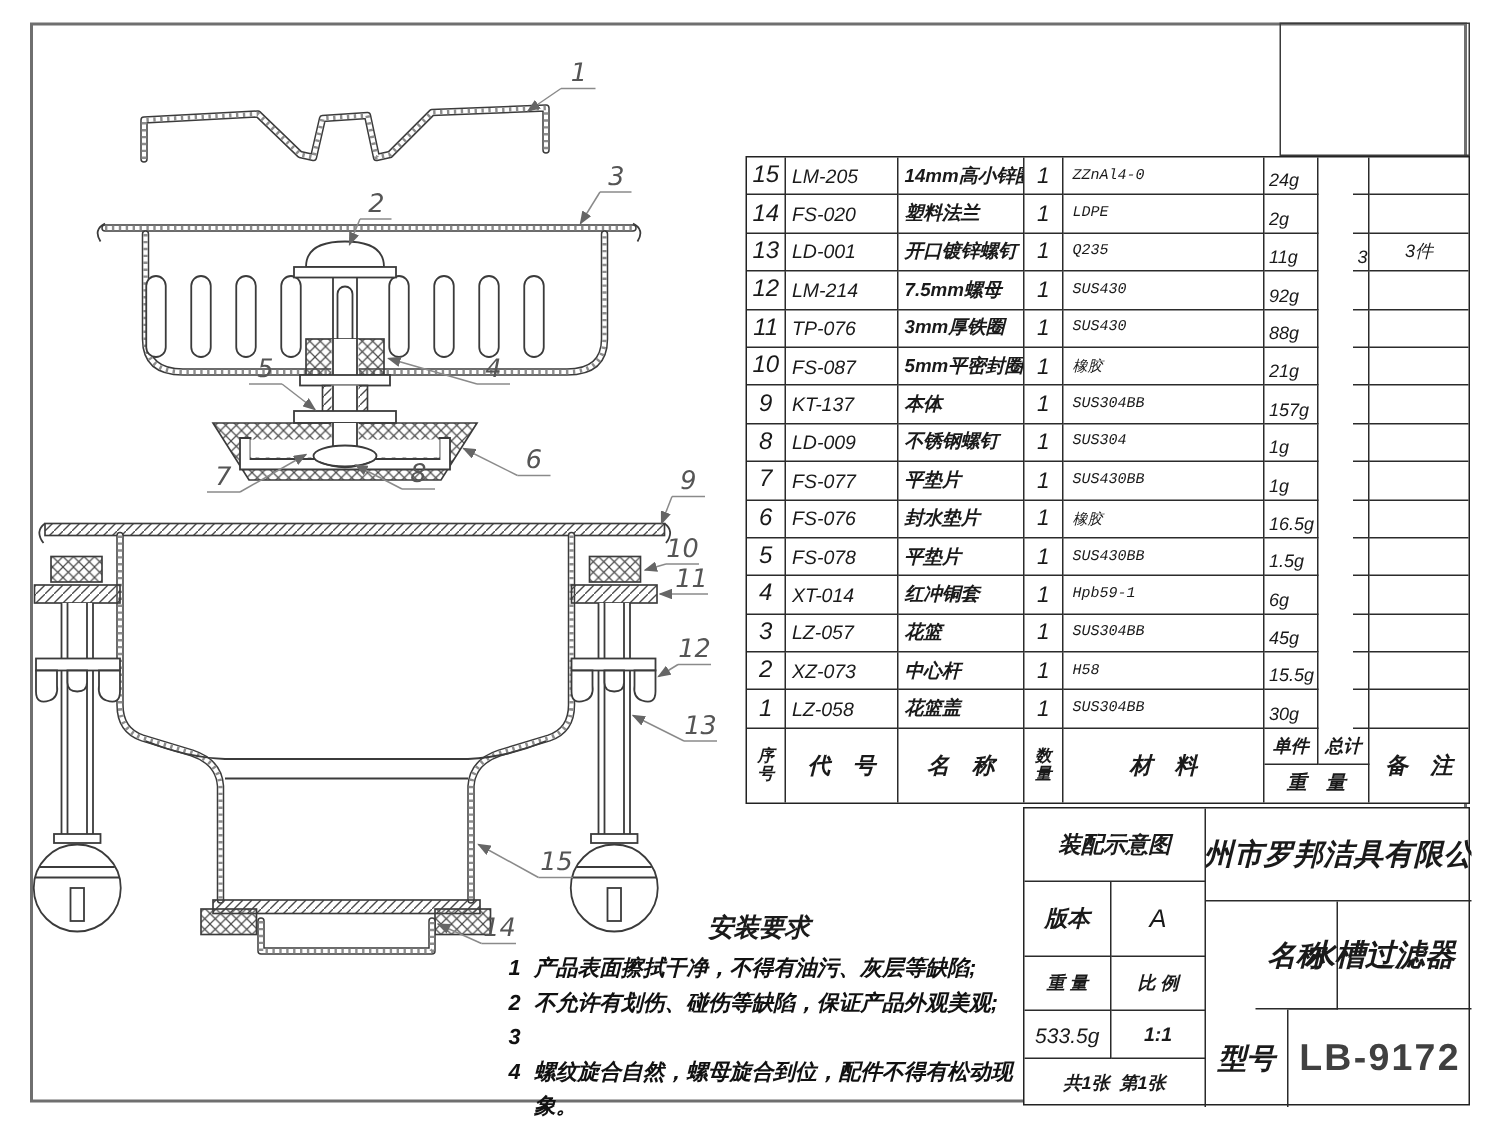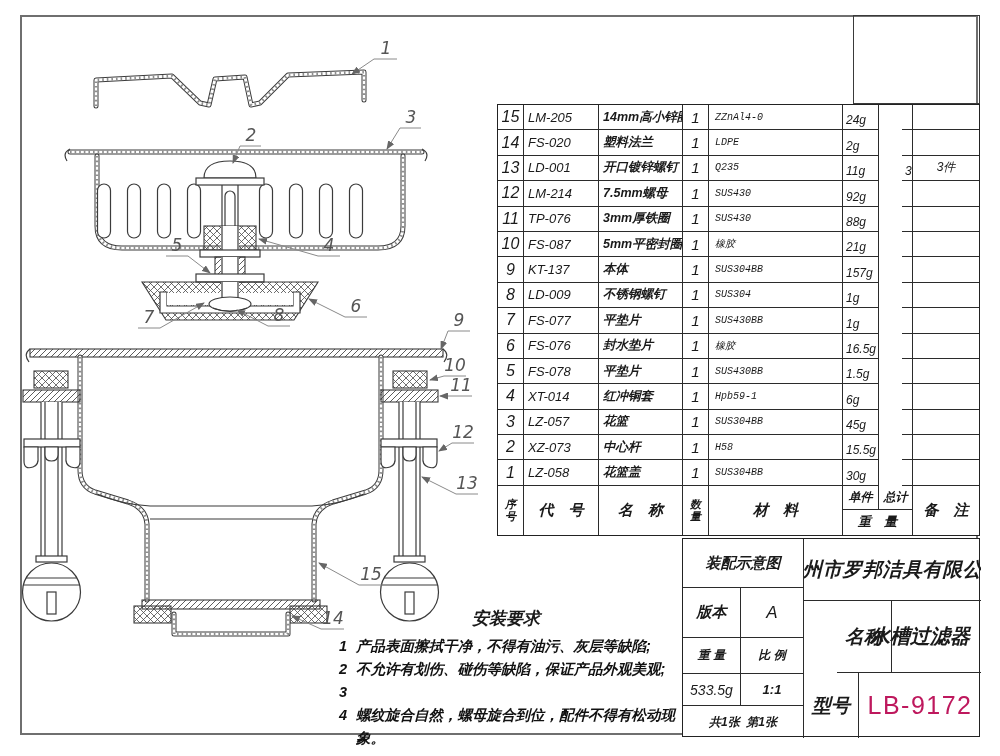--- a/index.html
+++ b/index.html
@@ -395,21 +395,21 @@
     <div class="tc" style="left:58px;top:49px;width:63px;height:50px;font-size:17px;font-style:italic;">A</div>
     <div class="tc lab" style="left:0;top:99px;width:58px;height:36px;font-size:12px;">重 量</div>
     <div class="tc lab" style="left:58px;top:99px;width:63px;height:36px;font-size:12px;">比 例</div>
     <div class="tc" style="left:0;top:135px;width:58px;height:32px;font-size:14px;font-style:italic;">533.5g</div>
     <div class="tc" style="left:58px;top:135px;width:63px;height:32px;font-size:13px;font-style:italic;font-weight:bold;">1:1</div>
     <div class="tc lab noB" style="left:0;top:167px;width:121px;height:32px;font-size:12px;white-space:pre;">共1张  第1张</div>
     <div class="tc noR" style="left:121px;top:0;width:177px;height:62px;font-size:19.5px;font-weight:700;font-style:italic;letter-spacing:0.5px;">台州市罗邦洁具有限公司</div>
     <div class="tc lab" style="left:121px;top:62px;width:55px;height:72px;font-size:19px;margin-left:33px;">名称</div>
     <div class="tc lab noB" style="left:121px;top:134px;width:55px;height:65px;font-size:19px;">型号</div>
     <div class="tc noR" style="left:176px;top:62px;width:122px;height:72px;font-size:20px;font-weight:700;font-style:italic;">水槽过滤器</div>
-    <div class="tc noR noB" style="left:176px;top:134px;width:122px;height:65px;font-size:25px;color:#be185d;letter-spacing:1.5px;">LB-9172</div>
+    <div class="tc noR noB" style="left:176px;top:134px;width:122px;height:65px;font-size:25px;color:#404040;letter-spacing:1.5px;font-weight:bold;">LB-9172</div>
   </div>
 
   <div class="notes">
     <div class="notes-title">安装要求</div>
     <div class="note-row">
       <span class="note-num">1</span>
       <span>产品表面擦拭干净，不得有油污、灰层等缺陷;</span>
     </div>
     <div class="note-row">
       <span class="note-num">2</span>

